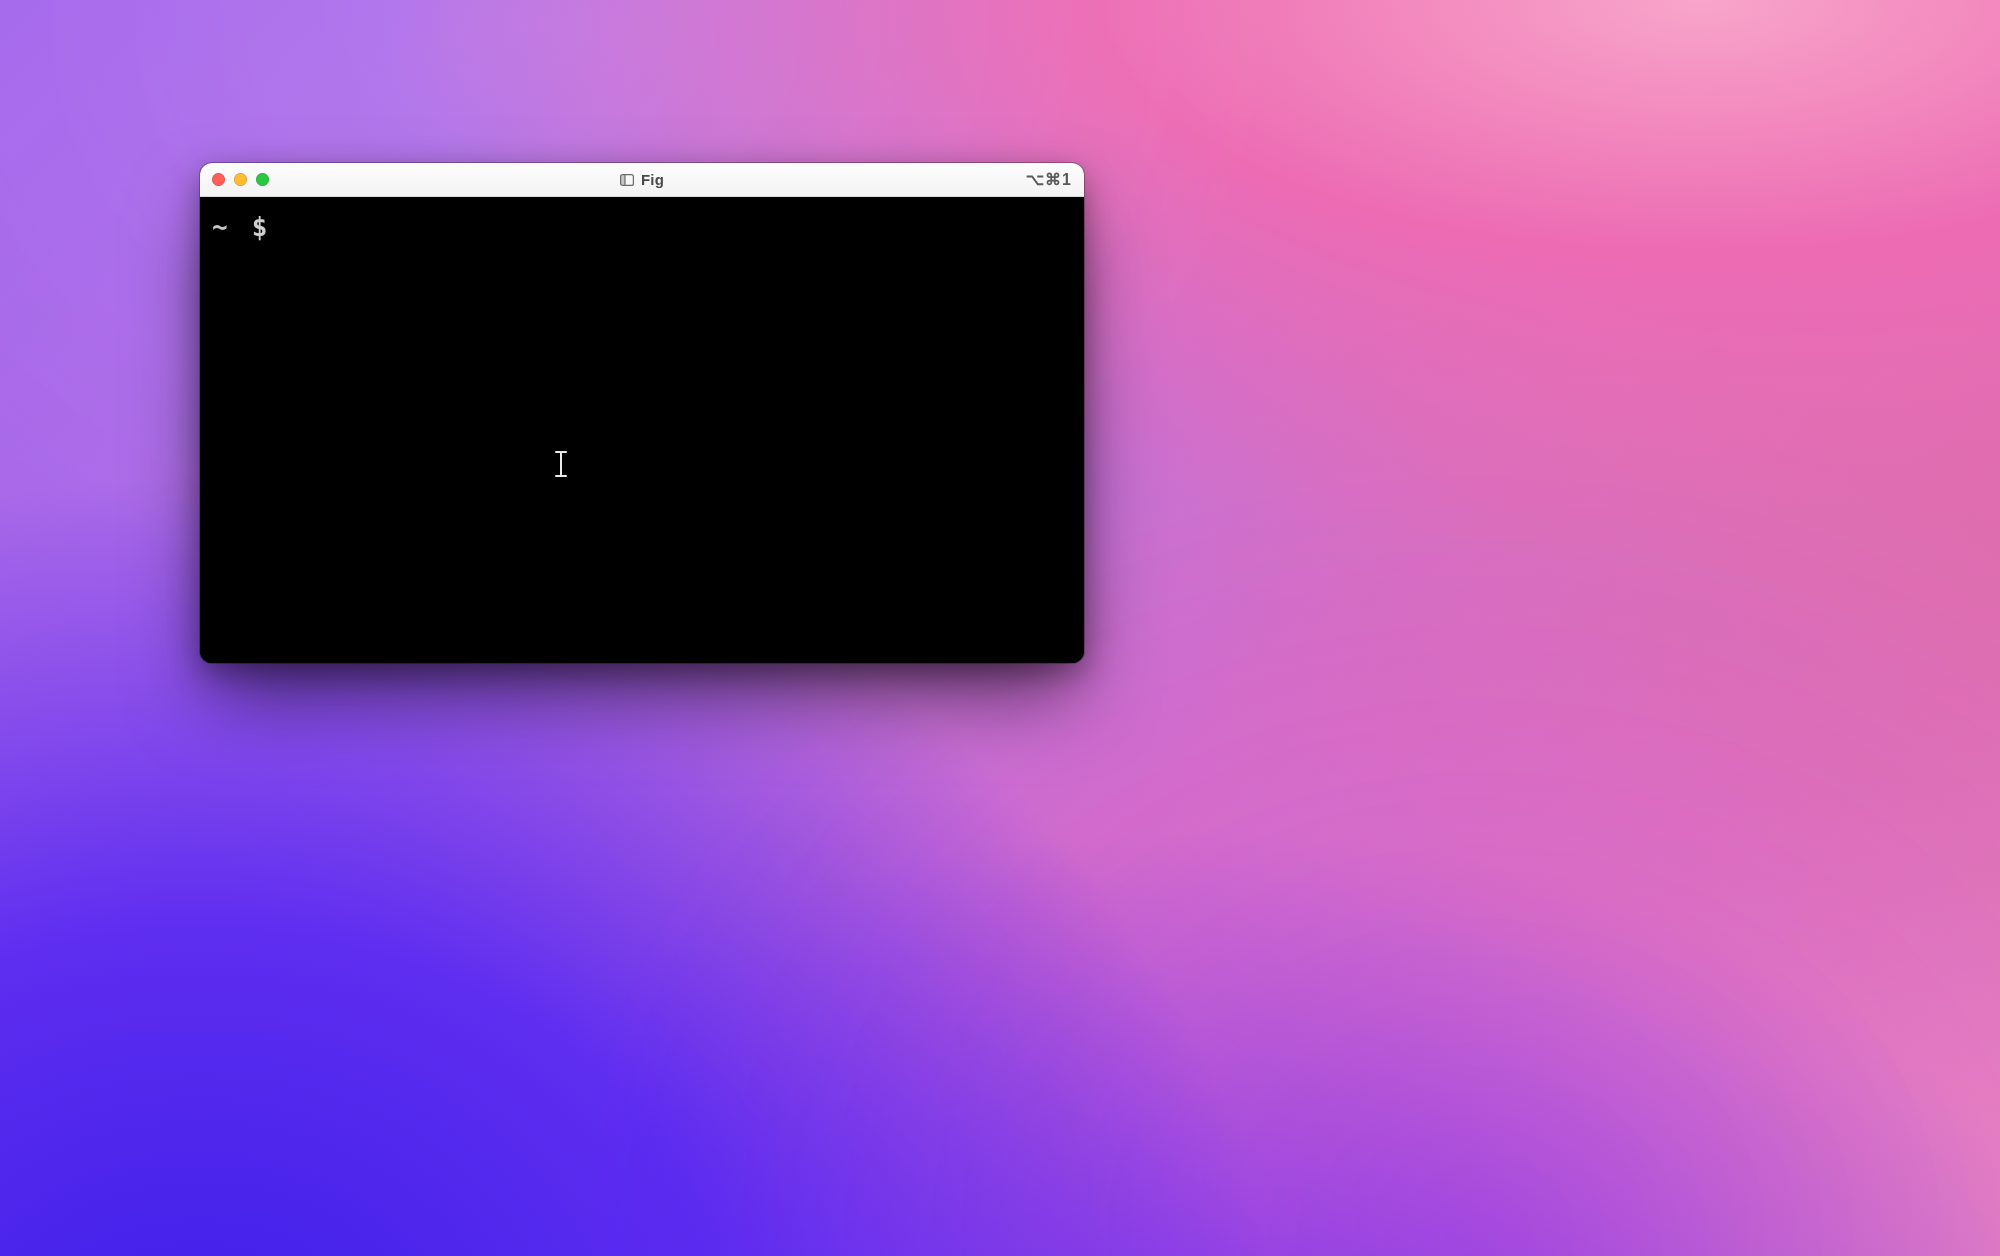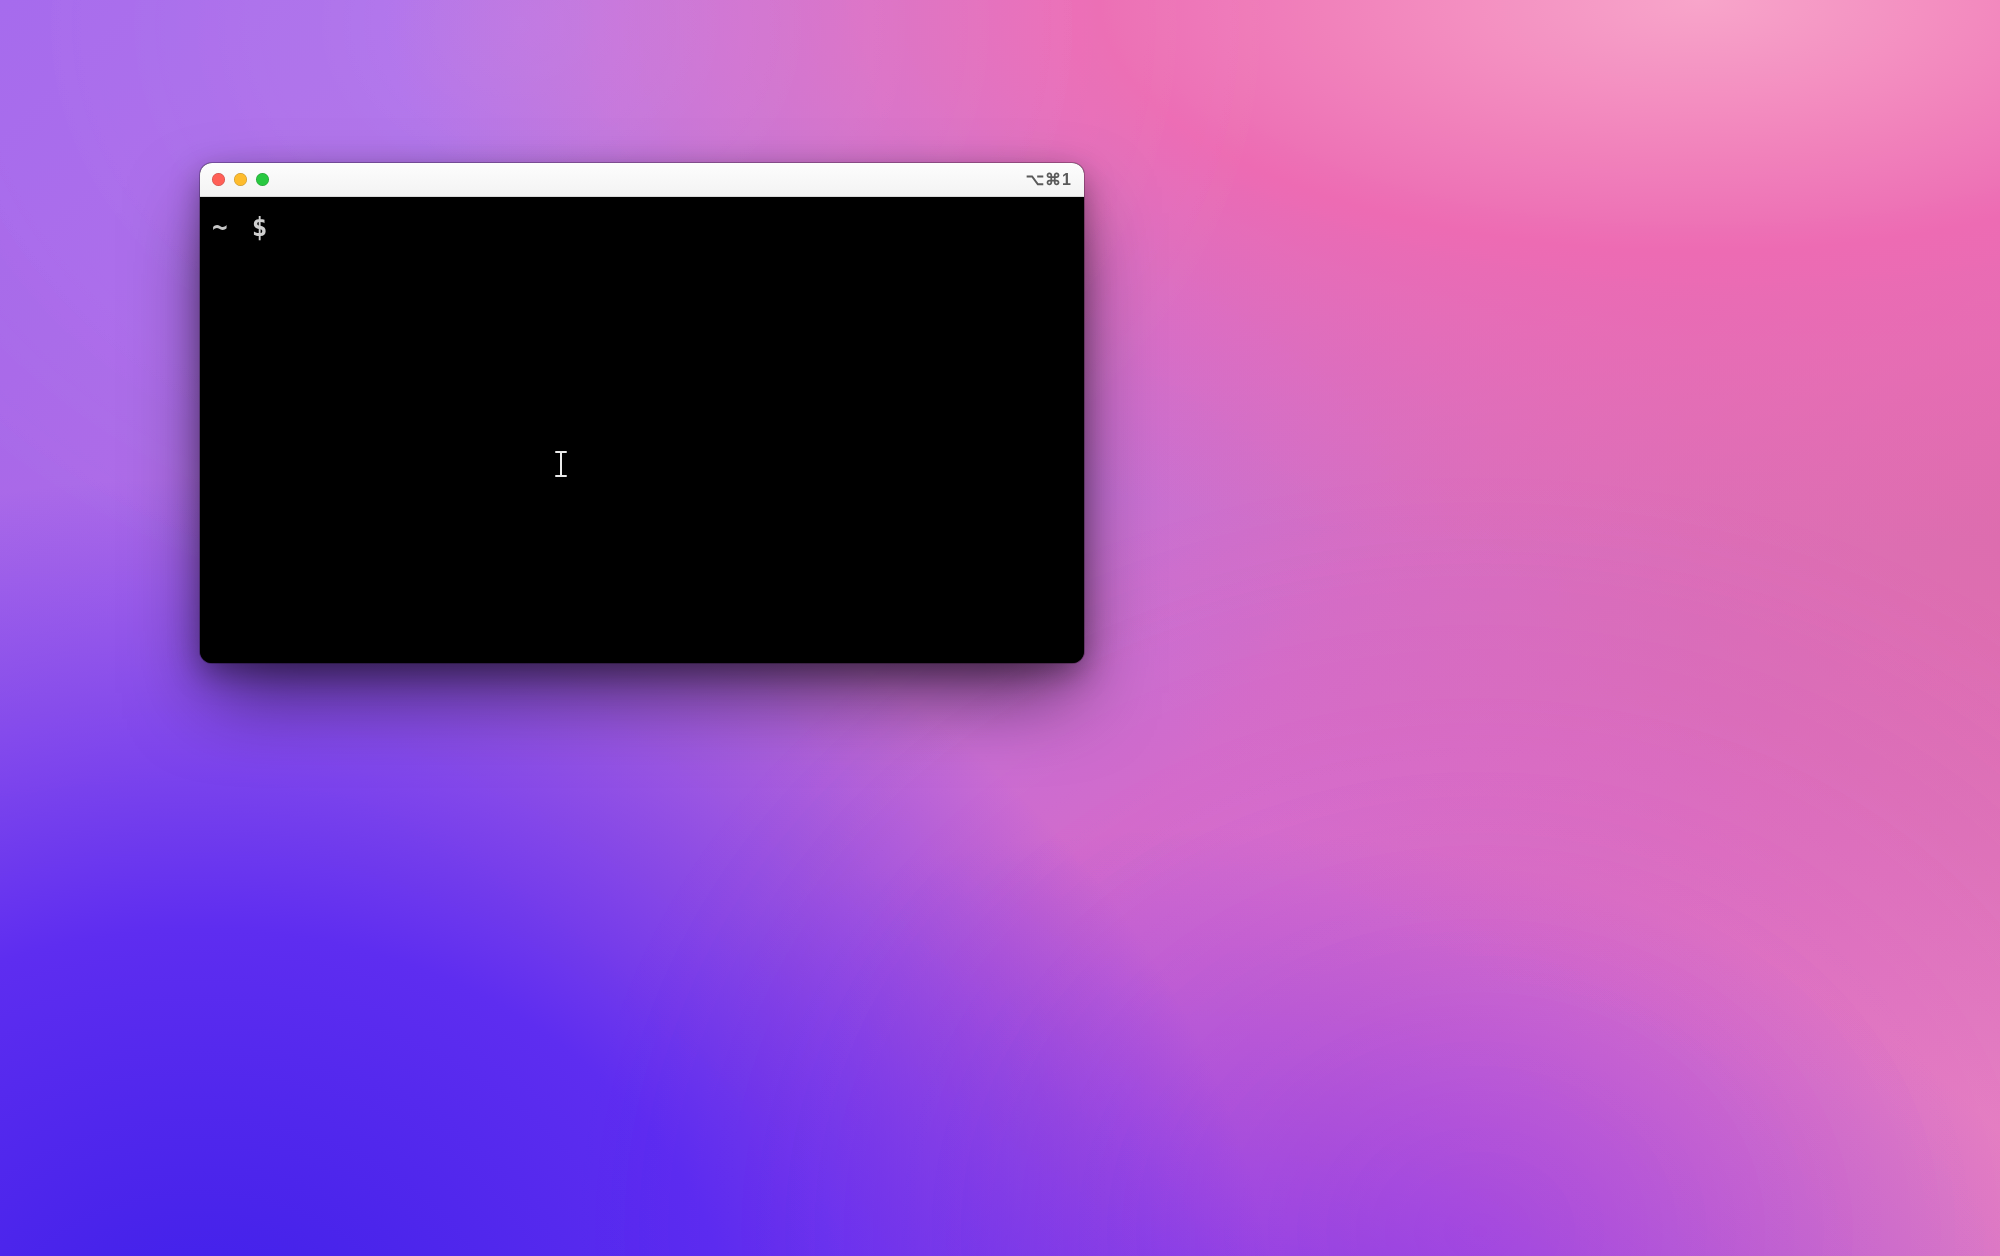--- a/index.html
+++ b/index.html
@@ -110,20 +110,30 @@
 <div class="wallpaper"></div>
 
 <div class="window">
   <div class="titlebar">
     <div class="traffic-lights">
       <div class="tl red"></div>
       <div class="tl yellow"></div>
       <div class="tl green"></div>
     </div>
 
+    <div class="title-center">
+      <span class="panel-icon">
+        <svg viewBox="0 0 14 12" width="14" height="12">
+          <rect x="0.6" y="0.6" width="12.8" height="10.8" rx="2" ry="2" fill="none" stroke="#6b6b6b" stroke-width="1.2"></rect>
+          <rect x="0.6" y="0.6" width="4.4" height="10.8" rx="2" ry="2" fill="#6b6b6b" opacity=".35"></rect>
+          <line x1="5" y1="0.6" x2="5" y2="11.4" stroke="#6b6b6b" stroke-width="1.2"></line>
+        </svg>
+      </span>
+      <span>Fig</span>
+    </div>
 
     <div class="shortcut-hint">⌥⌘1</div>
   </div>
 
   <div class="terminal-body">
     <div class="prompt-line">
       <span class="prompt-path">~</span>
       <span class="prompt-symbol">$</span>
       <input class="prompt-input" type="text" value="" style="">
     </div>

